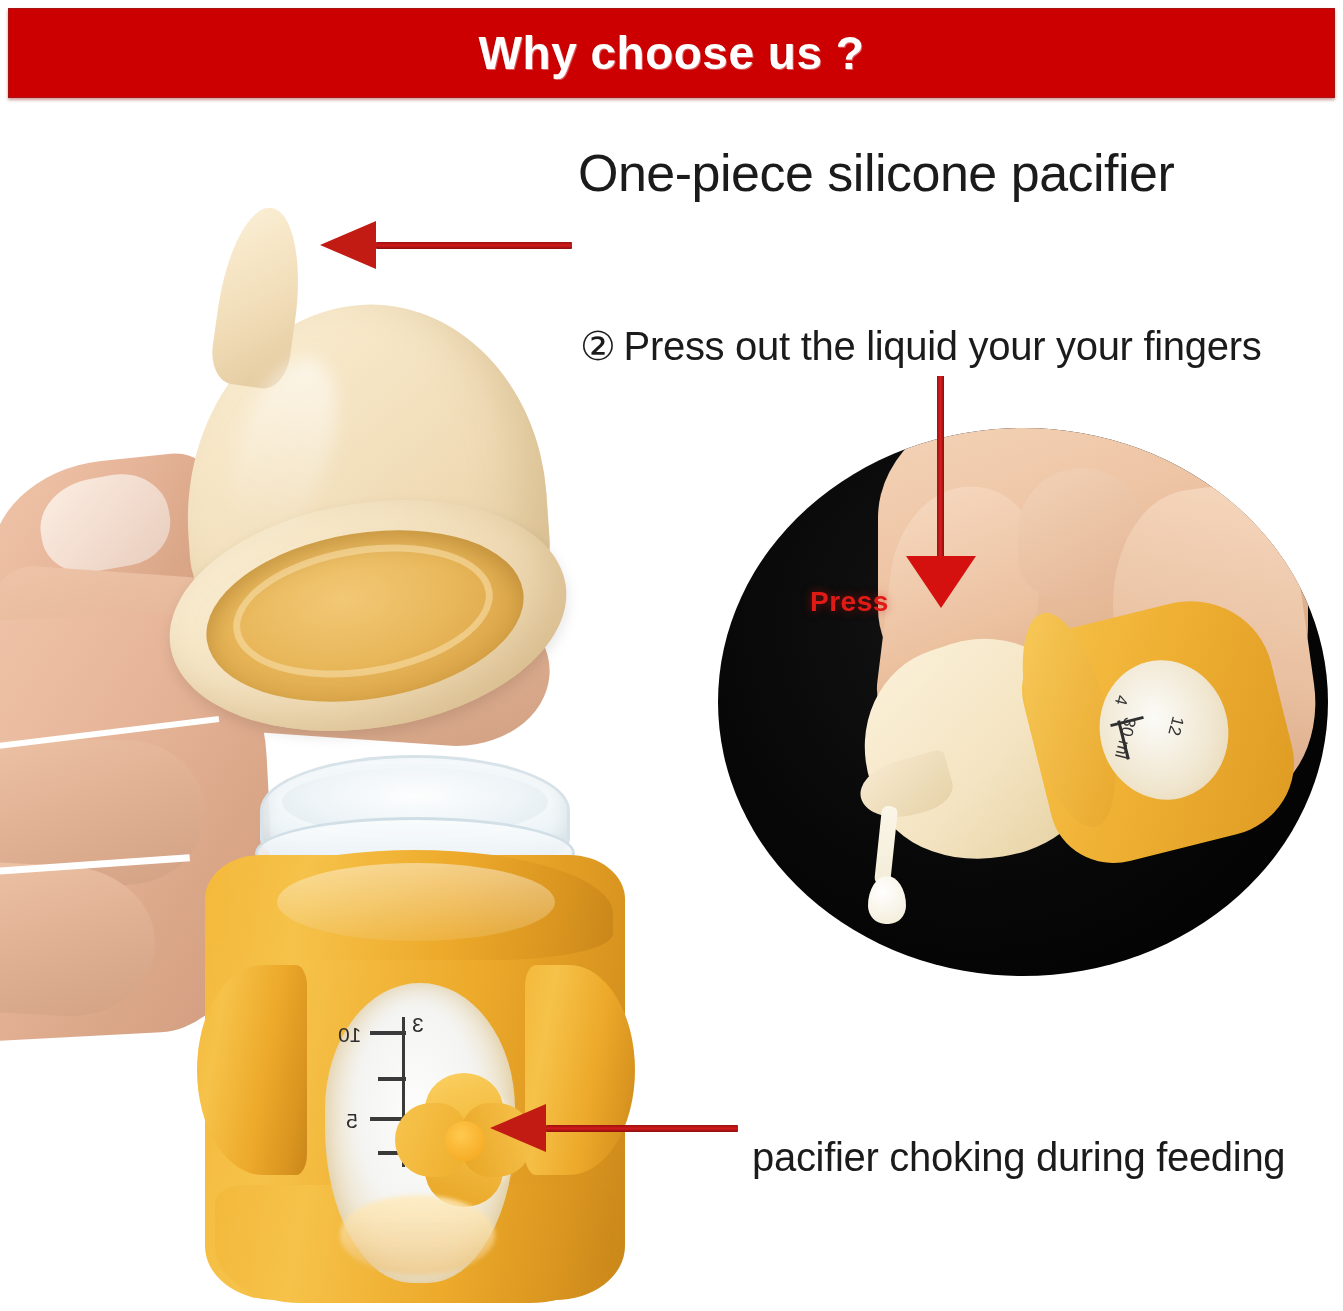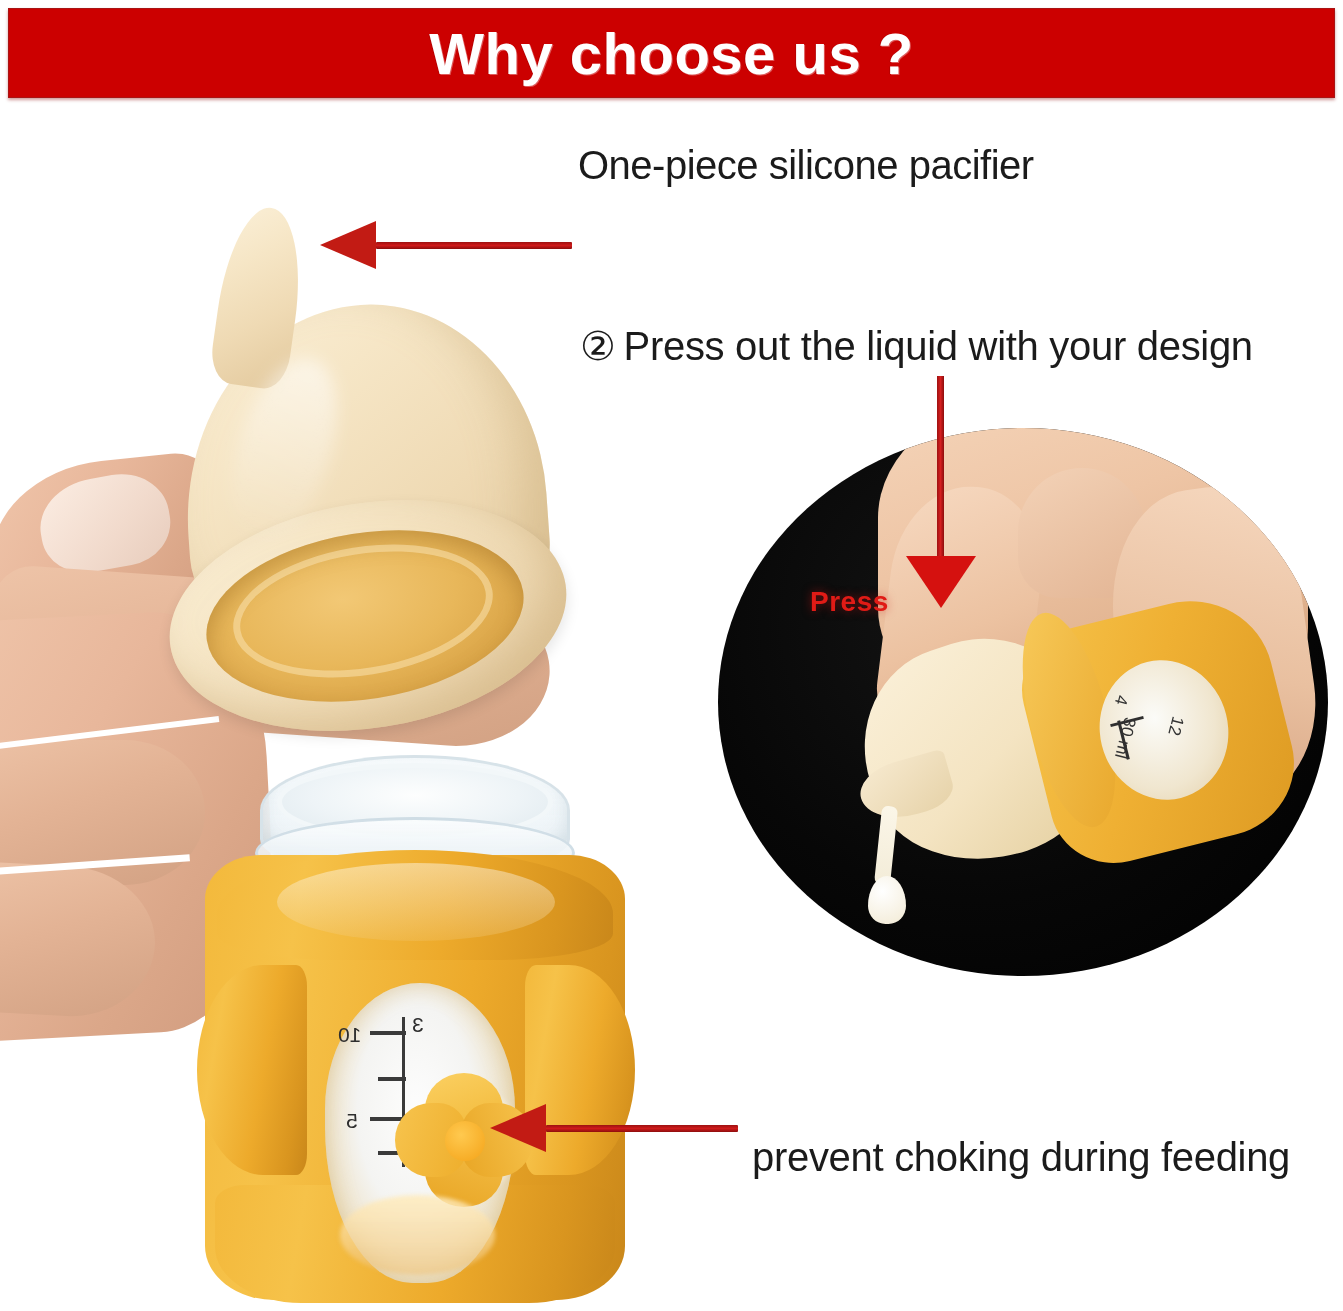--- a/index.html
+++ b/index.html
@@ -15,32 +15,32 @@
   .banner {
     position: absolute; left: 8px; top: 8px;
     width: 1327px; height: 90px;
     background: #cc0000;
     border: 1px solid #a81414;
     box-shadow: 0 2px 3px rgba(150,30,30,.45);
     display: flex; align-items: center; justify-content: center;
   }
   .banner-title {
     color: #ffffff;
-    font-size: 58px;
+    font-size: 46px;
     font-weight: bold;
     letter-spacing: .5px;
     font-family: "Liberation Sans", sans-serif;
     text-shadow: 1px 1px 0 rgba(255,255,255,.35), -1px 0 0 rgba(120,0,0,.25);
     white-space: nowrap;
   }
 
   
   .head-line {
     position: absolute;
-    font-size: 40px; color: #1b1b1b;
+    font-size: 52px; color: #1b1b1b;
     letter-spacing: -.5px;
     white-space: nowrap;
     font-family: "Liberation Sans", sans-serif;
   }
   .body-line {
     position: absolute;
     font-size: 40px; color: #1b1b1b;
     letter-spacing: -.3px;
     white-space: nowrap;
     font-family: "Liberation Sans", sans-serif;
@@ -337,18 +337,18 @@
 
   <div class="arrow-down" style="left:906px;top:376px;height:232px;">
     <div class="shaft" style="height:182px;"></div>
     <div class="head"></div>
   </div>
 
   <div class="head-line" style="left:578px;top:143px;">One-piece silicone pacifier</div>
 
 
   <div class="body-line" style="left:580px;top:323px;">
-    <span class="num-circ">②</span><span>Press out the liquid with your design</span>
-  </div>
-
-  <div class="body-line" style="left:752px;top:1135px;">prevent choking during feeding</div>
+    <span class="num-circ">②</span><span>Press out the liquid your your fingers</span>
+  </div>
+
+  <div class="body-line" style="left:752px;top:1135px;">pacifier choking during feeding</div>
 
 </div>
 
 </body></html>

